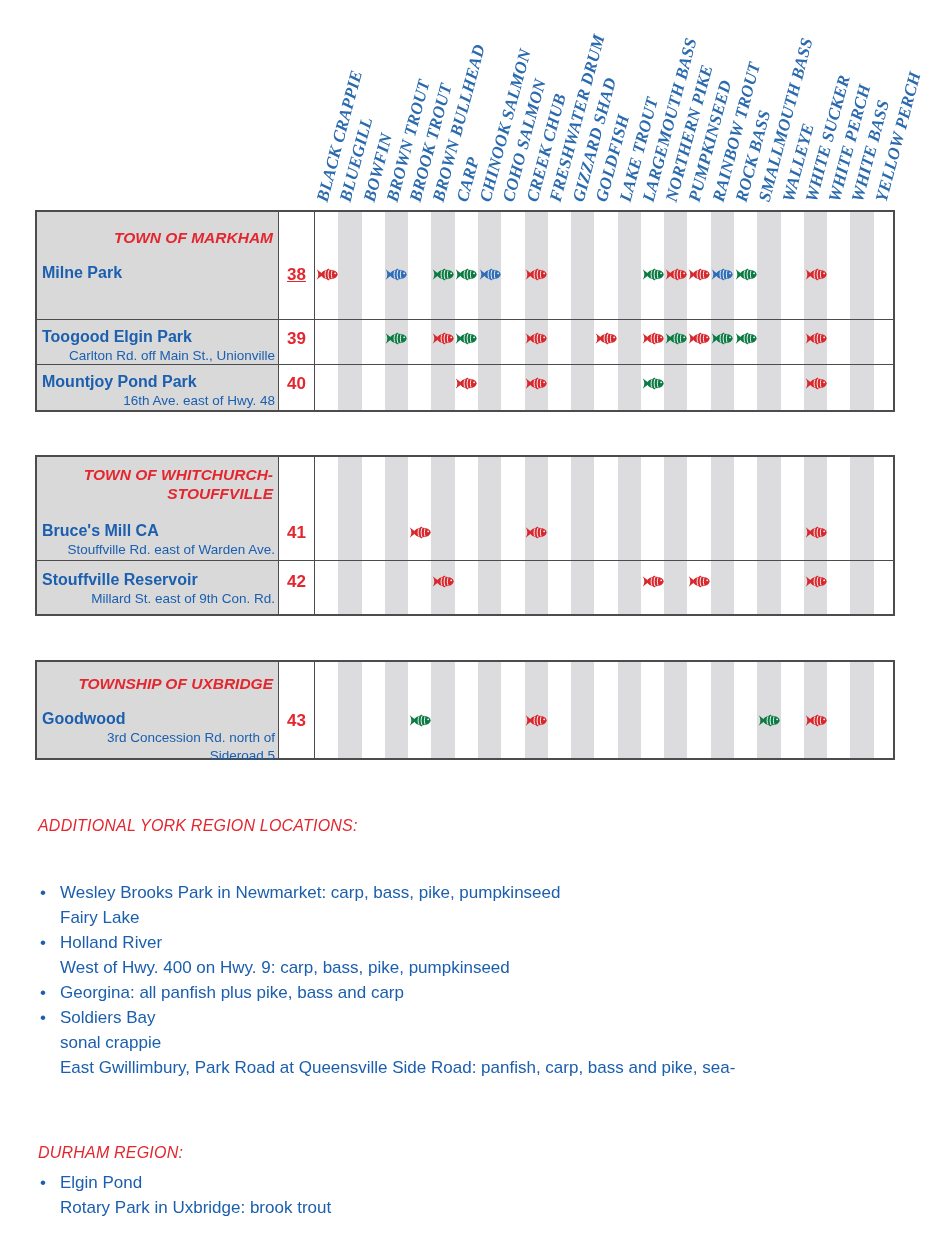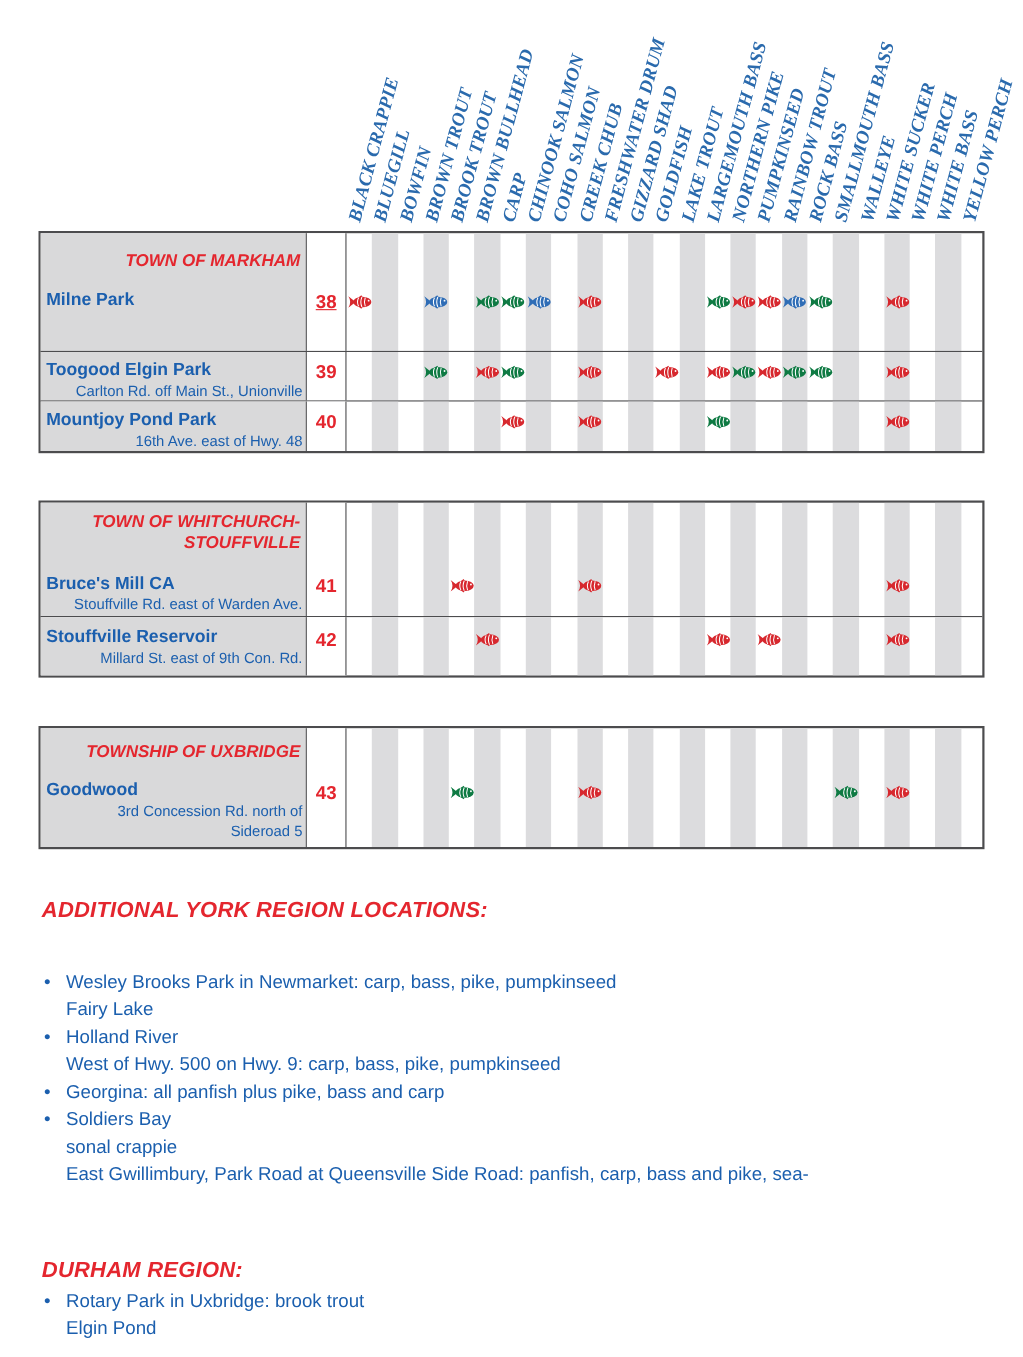--- a/index.html
+++ b/index.html
@@ -29,22 +29,22 @@
             line-height:17.5px;white-space:nowrap;}
   .map-num{position:absolute;left:0;width:100%;text-align:center;color:#e4262e;
            font-weight:700;font-size:17px;}
   .colstrip{position:absolute;top:0;bottom:0;}
   .colstrip.g{background:#dcdcde;}
   .fish{position:absolute;width:22px;height:15px;margin-left:-11px;margin-top:-7.5px;}
   .fish svg{display:block;width:100%;height:100%;}
   .f-red{color:#d7282e;} .f-green{color:#0e7a43;} .f-blue{color:#2f6db6;}
 
   
-  .red-head{position:absolute;left:38px;color:#e4262e;font-style:italic;font-weight:700;
-            font-size:20px;letter-spacing:.2px;}
+  .red-head{position:absolute;left:38px;color:#e4262e;font-style:italic;font-weight:400;
+            font-size:16px;letter-spacing:.2px;}
   .blist{position:absolute;left:38px;color:#1b5fae;font-size:17px;line-height:25px;}
   .bullet-item{position:relative;padding-left:22px;}
   .bullet{position:absolute;left:2px;top:0;}
 </style>
 </head>
 <body>
 
 <div class="page">
   <div id="species-headers">
       <div class="sp" style="left: 332px;">BLACK CRAPPIE</div>
@@ -674,21 +674,21 @@
                 <path d="M11.8 3.4 C10.4 6.2 10.4 9.8 11.8 12.6" stroke="#fff" stroke-width="1.1" fill="none"></path>
                 <path d="M15.4 2.6 C14 5.8 14 10.2 15.4 13.4" stroke="#fff" stroke-width="1.1" fill="none"></path>
                 <path d="M19 3.2 C17.9 6 17.9 10 19 12.8" stroke="#fff" stroke-width="1.1" fill="none"></path>
                 <circle cx="22.6" cy="6.6" r="1" fill="#fff"></circle>
               </svg>
             </div>
           </div>
         </div>
       </div>
       <div class="rtable" style="top: 660px;">
-        <div class="trow" style="height: 108px; justify-content: space-between;">
+        <div class="trow" style="height: 96px; justify-content: space-between;">
           <div class="label-cell">
             <div class="sec-title" style="top: 12px;">
               <div>TOWNSHIP OF UXBRIDGE</div>
             </div>
             <div class="loc-name" style="top: 48px;">Goodwood</div>
             <div class="loc-addr" style="top: 67px;">
               <div>3rd Concession Rd. north of</div>
               <div>Sideroad 5</div>
             </div>
           </div>
@@ -777,35 +777,35 @@
   <div class="red-head" id="york-heading" style="top:817px;">ADDITIONAL YORK REGION LOCATIONS:</div>
   <div class="blist" id="york-list" style="top:880px;width:860px;">
       <div class="bullet-item">
         <span class="bullet">•</span>
         <div>Wesley Brooks Park in Newmarket: carp, bass, pike, pumpkinseed</div>
         <div>Fairy Lake</div>
       </div>
       <div class="bullet-item">
         <span class="bullet">•</span>
         <div>Holland River</div>
-        <div>West of Hwy. 500 on Hwy. 9: carp, bass, pike, pumpkinseed</div>
+        <div>West of Hwy. 400 on Hwy. 9: carp, bass, pike, pumpkinseed</div>
       </div>
       <div class="bullet-item">
         <span class="bullet">•</span>
         <div>Georgina: all panfish plus pike, bass and carp</div>
       </div>
       <div class="bullet-item">
         <span class="bullet">•</span>
         <div>Soldiers Bay</div>
         <div>sonal crappie</div>
         <div>East Gwillimbury, Park Road at Queensville Side Road: panfish, carp, bass and pike, sea-</div>
       </div>
     </div>
 
   <div class="red-head" id="durham-heading" style="top:1144px;">DURHAM REGION:</div>
   <div class="blist" id="durham-list" style="top:1170px;width:860px;">
       <div class="bullet-item">
         <span class="bullet">•</span>
+        <div>Elgin Pond</div>
         <div>Rotary Park in Uxbridge: brook trout</div>
-        <div>Elgin Pond</div>
       </div>
     </div>
 </div>
 
 </body></html>

